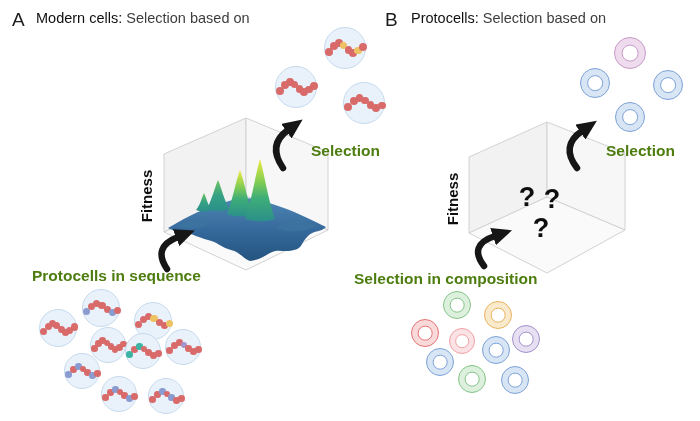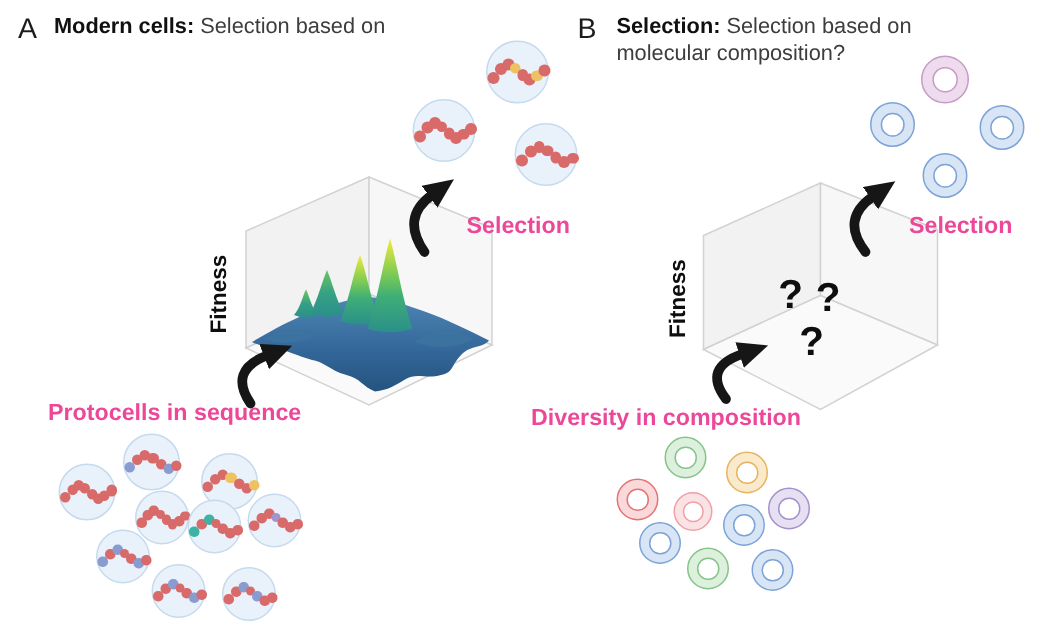--- a/index.html
+++ b/index.html
@@ -3,22 +3,22 @@
 <meta charset="utf-8">
 <style>
   html,body { margin:0; padding:0; }
   body {
     width:700px; height:421px; position:relative; overflow:hidden;
     background:#ffffff; font-family:"Liberation Sans", sans-serif;
   }
   .abs { position:absolute; }
   .panel-letter { font-size:19px; color:#1c1c1c; letter-spacing:.5px; }
   .title { font-size:14.5px; line-height:18px; color:#3d3d3d; }
-  .title .b { font-weight:bold; color:#101010; }
-  .lbl { font-weight:bold; font-size:15.5px; color:#ec4899; white-space:nowrap; }
+  .title .b { font-weight:normal; color:#101010; }
+  .lbl { font-weight:bold; font-size:15.5px; color:#4d7c0f; white-space:nowrap; }
   .axis-label {
     font-weight:bold; font-size:15px; color:#0e0e0e; white-space:nowrap;
     transform:translate(-50%,-50%) rotate(-90deg);
   }
   .qm {
     font-weight:bold; font-size:27px; color:#0e0e0e;
     transform:translate(-50%,-50%);
   }
   #svg-layer { position:absolute; left:0; top:0; }
   #cell-layer { position:absolute; left:0; top:0; width:700px; height:421px; }
@@ -241,26 +241,26 @@
     </div>
     <div class="ves-outer" style="left: 501px; top: 366px; width: 28px; height: 28px; background: rgb(215, 229, 245); border: 1.5px solid rgb(125, 163, 216);">
       <div class="ves-inner" style="width: 14.7px; height: 14.7px; border: 1.5px solid rgb(125, 163, 216);"></div>
     </div>
   </div>
 
 <div class="abs panel-letter" style="left:12px; top:9px;">A</div>
 <div class="abs title" style="left:36px; top:9px;"><span class="b">Modern cells:</span><span> Selection based on</span><br></div>
 
 <div class="abs panel-letter" style="left:385px; top:9px;">B</div>
-<div class="abs title" style="left:411px; top:9px;"><span class="b">Selection:</span><span> Selection based on</span><br><span>molecular composition?</span></div>
+<div class="abs title" style="left:411px; top:9px;"><span class="b">Protocells:</span><span> Selection based on</span><br></div>
 
 <div class="abs axis-label" style="left:146px; top:196px;">Fitness</div>
 <div class="abs axis-label" style="left:452px; top:199px;">Fitness</div>
 
 <div class="abs lbl" style="left:311px; top:142px;">Selection</div>
 <div class="abs lbl" style="left:606px; top:142px;">Selection</div>
 
 <div class="abs lbl" style="left:32px; top:267px;">Protocells in sequence</div>
-<div class="abs lbl" style="left:354px; top:270px;">Diversity in composition</div>
+<div class="abs lbl" style="left:354px; top:270px;">Selection in composition</div>
 
 <span class="abs qm" style="left:527px; top:197px;">?</span>
 <span class="abs qm" style="left:552px; top:199px;">?</span>
 <span class="abs qm" style="left:541px; top:228px;">?</span>
 
 </body></html>

